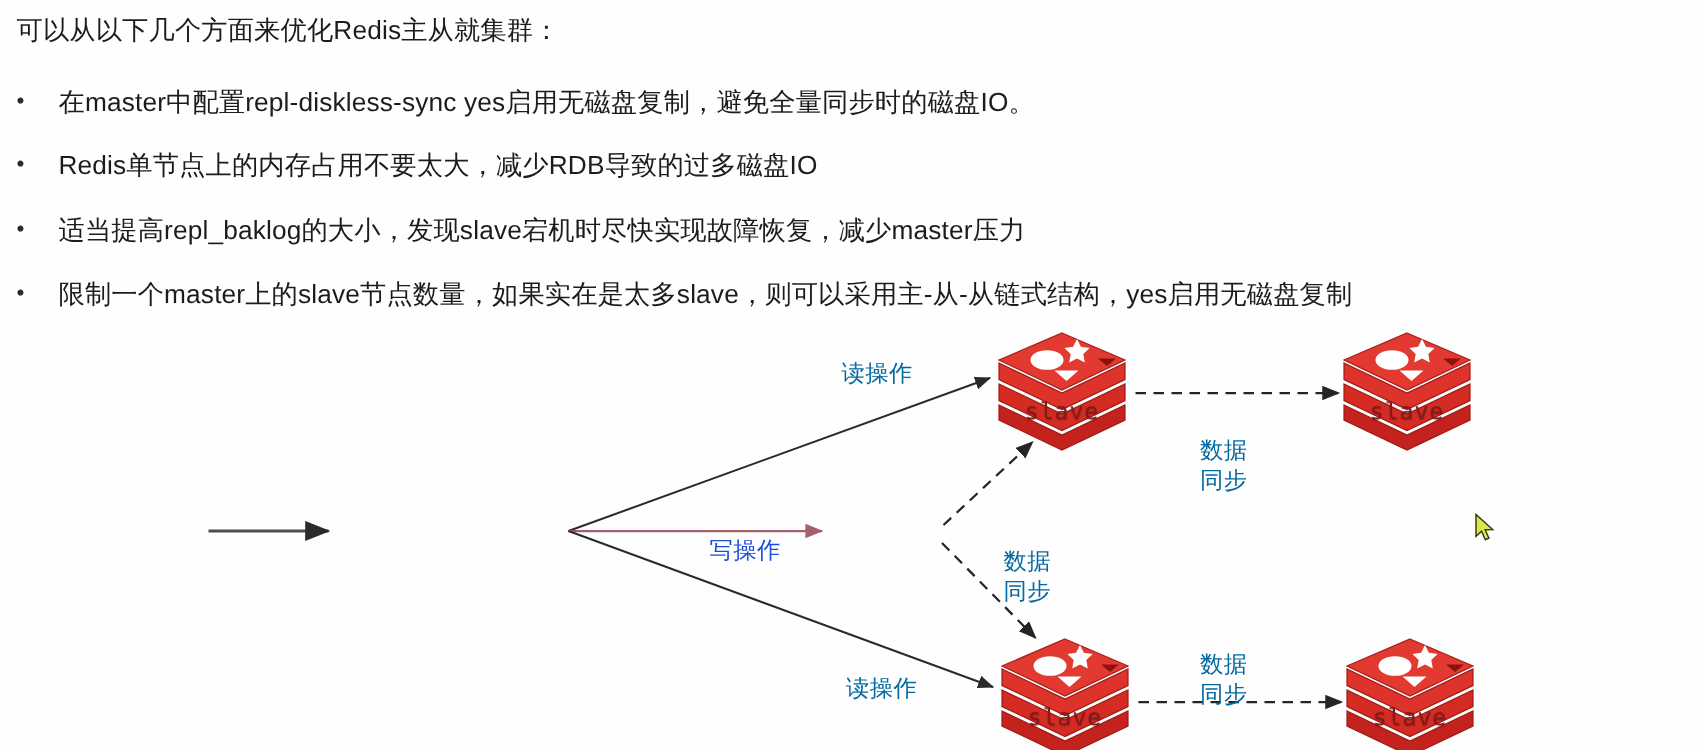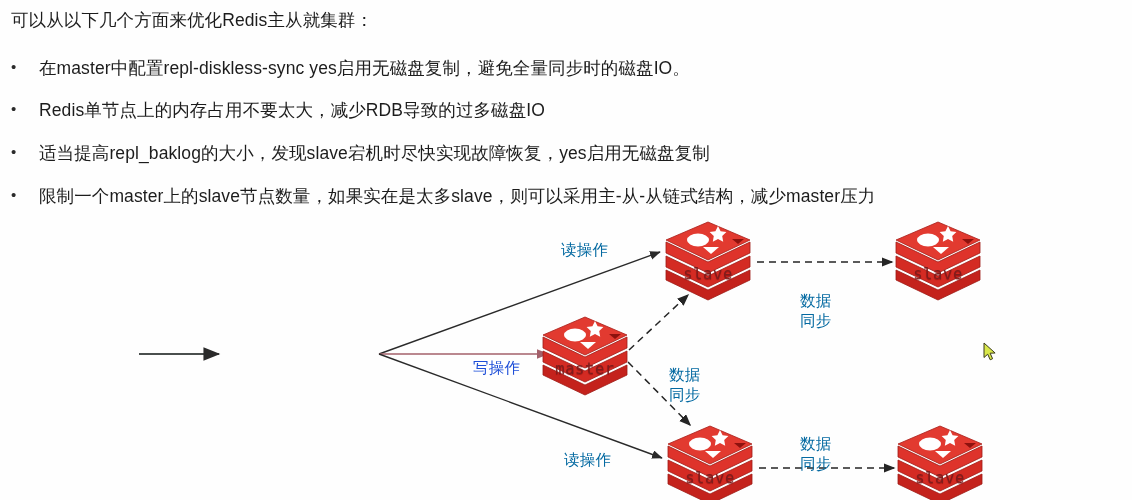--- a/index.html
+++ b/index.html
@@ -117,25 +117,25 @@
 
     <div class="bullet-row" style="top:56px">
       <span class="bullet-dot">•</span><span class="bullet-text">在master中配置repl-diskless-sync yes启用无磁盘复制，避免全量同步时的磁盘IO。</span>
     </div>
 
     <div class="bullet-row" style="top:98px">
       <span class="bullet-dot">•</span><span class="bullet-text">Redis单节点上的内存占用不要太大，减少RDB导致的过多磁盘IO</span>
     </div>
 
     <div class="bullet-row" style="top:141px">
-      <span class="bullet-dot">•</span><span class="bullet-text">适当提高repl_baklog的大小，发现slave宕机时尽快实现故障恢复，yes启用无磁盘复制</span>
+      <span class="bullet-dot">•</span><span class="bullet-text">适当提高repl_baklog的大小，发现slave宕机时尽快实现故障恢复，减少master压力</span>
     </div>
 
     <div class="bullet-row" style="top:184px">
-      <span class="bullet-dot">•</span><span class="bullet-text">限制一个master上的slave节点数量，如果实在是太多slave，则可以采用主-从-从链式结构，减少master压力</span>
+      <span class="bullet-dot">•</span><span class="bullet-text">限制一个master上的slave节点数量，如果实在是太多slave，则可以采用主-从-从链式结构，yes启用无磁盘复制</span>
     </div>
   </div>
 
   <div class="diagram">
 
     <svg width="1132" height="290">
       <defs>
         <marker id="arrHeadBlack" markerWidth="9" markerHeight="9" refX="7.4" refY="3.2" orient="auto">
           <path d="M0,0 L8,3.2 L0,6.4 z" fill="#2a2a2a"></path>
         </marker>
@@ -197,39 +197,20 @@
           <path d="M48,4 L90,22 L48,42 L6,22 Z" fill="none" stroke="#a81d18" stroke-width="0.8"></path>
           <ellipse cx="38" cy="22" rx="11" ry="6.5" fill="#ffffff"></ellipse>
           <path d="M58 8 l2.6 5.2 5.8 0.8 -4.2 4.0 1.0 5.7 -5.2 -2.7 -5.2 2.7 1.0 -5.7 -4.2 -4.0 5.8 -0.8 z" fill="#ffffff"></path>
           <path d="M72 21 L84 21 L78 26 Z" fill="#8d120e"></path>
           <path d="M43 29 L59 29 L51 36 Z" fill="#ffffff"></path>
         </g>
       </svg>
       <span class="node-label">slave</span>
     </div>
 
-    <div class="node" style="left:537px; top:103px;">
-      <svg width="96" height="86" viewBox="0 0 96 86">
-        <g>
-          <path d="M6,52 L48,72 L90,52 L90,62 L48,82 L6,62 Z" fill="#c4221c"></path>
-          <path d="M6,52 L48,72 L90,52 L90,62 L48,82 L6,62 Z" fill="none" stroke="#9e1a15" stroke-width="0.8"></path>
-          <path d="M6,38 L48,58 L90,38 L90,49 L48,69 L6,49 Z" fill="#d42b23"></path>
-          <path d="M6,38 L48,58 L90,38 L90,49 L48,69 L6,49 Z" fill="none" stroke="#9e1a15" stroke-width="0.8"></path>
-          <path d="M6,24 L48,44 L90,24 L90,35 L48,55 L6,35 Z" fill="#de332b"></path>
-          <path d="M6,24 L48,44 L90,24 L90,35 L48,55 L6,35 Z" fill="none" stroke="#9e1a15" stroke-width="0.8"></path>
-          <path d="M48,4 L90,22 L48,42 L6,22 Z" fill="#e23a30"></path>
-          <path d="M48,4 L90,22 L48,42 L6,22 Z" fill="none" stroke="#a81d18" stroke-width="0.8"></path>
-          <ellipse cx="38" cy="22" rx="11" ry="6.5" fill="#ffffff"></ellipse>
-          <path d="M58 8 l2.6 5.2 5.8 0.8 -4.2 4.0 1.0 5.7 -5.2 -2.7 -5.2 2.7 1.0 -5.7 -4.2 -4.0 5.8 -0.8 z" fill="#ffffff"></path>
-          <path d="M72 21 L84 21 L78 26 Z" fill="#8d120e"></path>
-          <path d="M43 29 L59 29 L51 36 Z" fill="#ffffff"></path>
-        </g>
-      </svg>
-      <span class="node-label">master</span>
-    </div>
 
     <div class="node" style="left:662px; top:212px;">
       <svg width="96" height="86" viewBox="0 0 96 86">
         <g>
           <path d="M6,52 L48,72 L90,52 L90,62 L48,82 L6,62 Z" fill="#c4221c"></path>
           <path d="M6,52 L48,72 L90,52 L90,62 L48,82 L6,62 Z" fill="none" stroke="#9e1a15" stroke-width="0.8"></path>
           <path d="M6,38 L48,58 L90,38 L90,49 L48,69 L6,49 Z" fill="#d42b23"></path>
           <path d="M6,38 L48,58 L90,38 L90,49 L48,69 L6,49 Z" fill="none" stroke="#9e1a15" stroke-width="0.8"></path>
           <path d="M6,24 L48,44 L90,24 L90,35 L48,55 L6,35 Z" fill="#de332b"></path>
           <path d="M6,24 L48,44 L90,24 L90,35 L48,55 L6,35 Z" fill="none" stroke="#9e1a15" stroke-width="0.8"></path>

